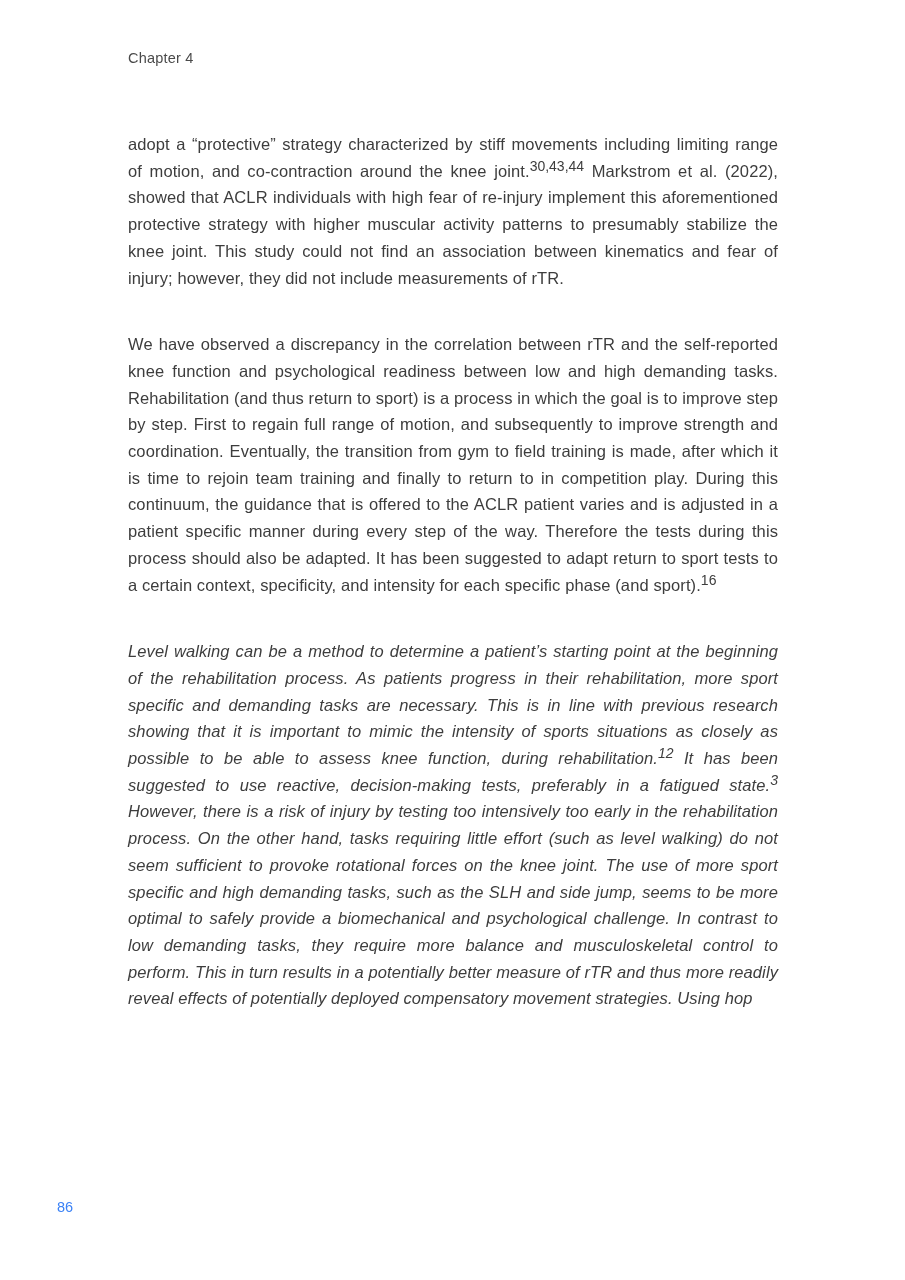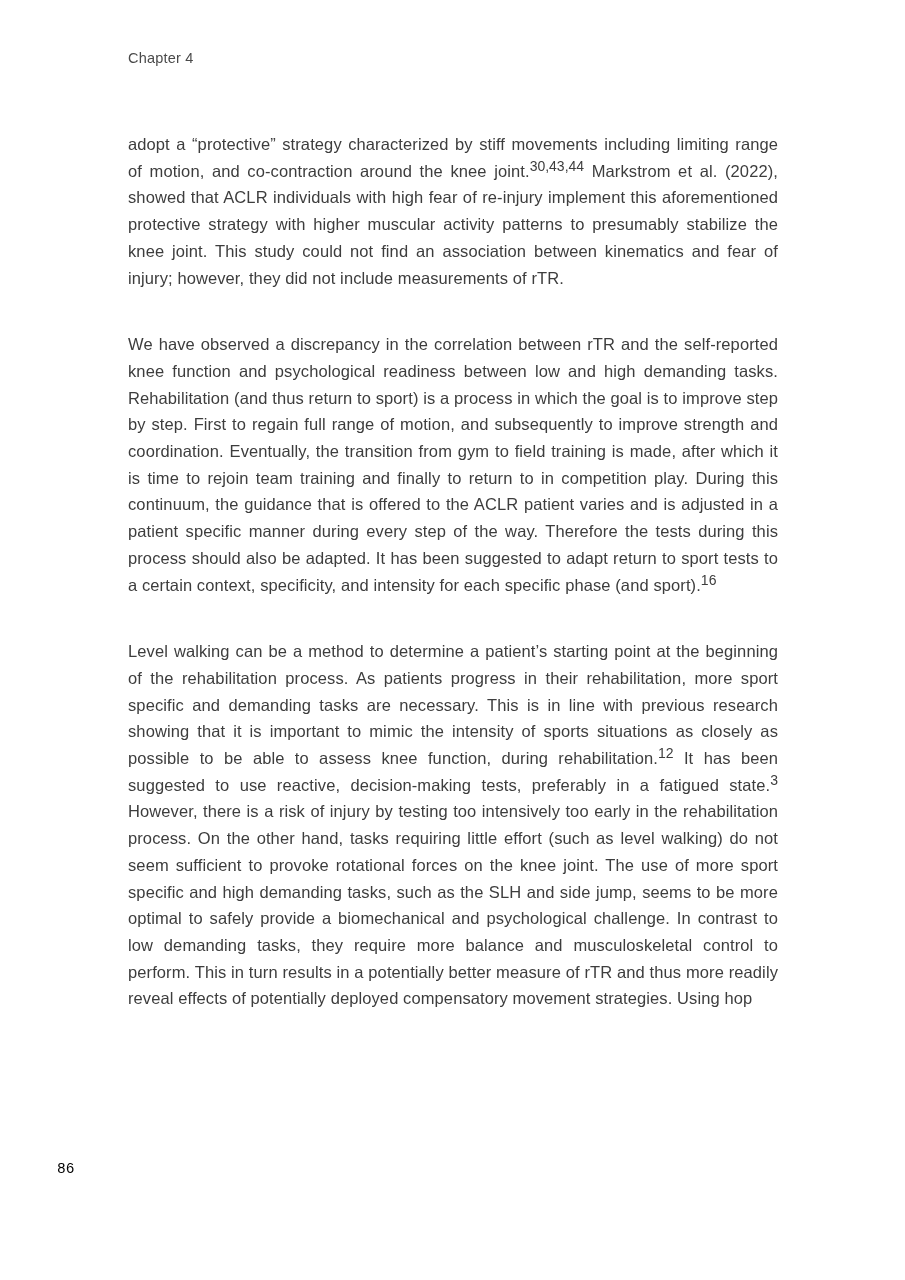--- a/index.html
+++ b/index.html
@@ -32,34 +32,34 @@
     line-height: 26.7px;
     color: #3d3d3d;
     text-align: justify;
     letter-spacing: 0.1px;
   }
   .body-text p {
     margin: 0 0 40px 0;
   }
   .body-text p:last-child {
     margin-bottom: 0;
+    font-style: italic;
   }
   .body-text sup {
     font-size: 14px;
     line-height: 0;
     vertical-align: super;
     letter-spacing: 0;
   }
   .page-number {
     position: absolute;
     left: 57px;
-    top: 1161px;
+    top: 1199px;
     font-size: 14.5px;
-    color: #000000;
-    font-family: Liberation Mono, monospace;
+    color: #3b82f6;
   }
 </style>
 </head>
 <body>
 
 <div class="page">
   <div class="running-header">Chapter 4</div>
 
   <div class="body-text">
       <p><span>adopt a “protective” strategy characterized by stiff movements including limiting range of motion, and co-contraction around the knee joint.</span><sup>30,43,44</sup><span> Markstrom et al. (2022), showed that ACLR individuals with high fear of re-injury implement this aforementioned protective strategy with higher muscular activity patterns to presumably stabilize the knee joint. This study could not find an association between kinematics and fear of injury; however, they did not include measurements of rTR.</span></p>

